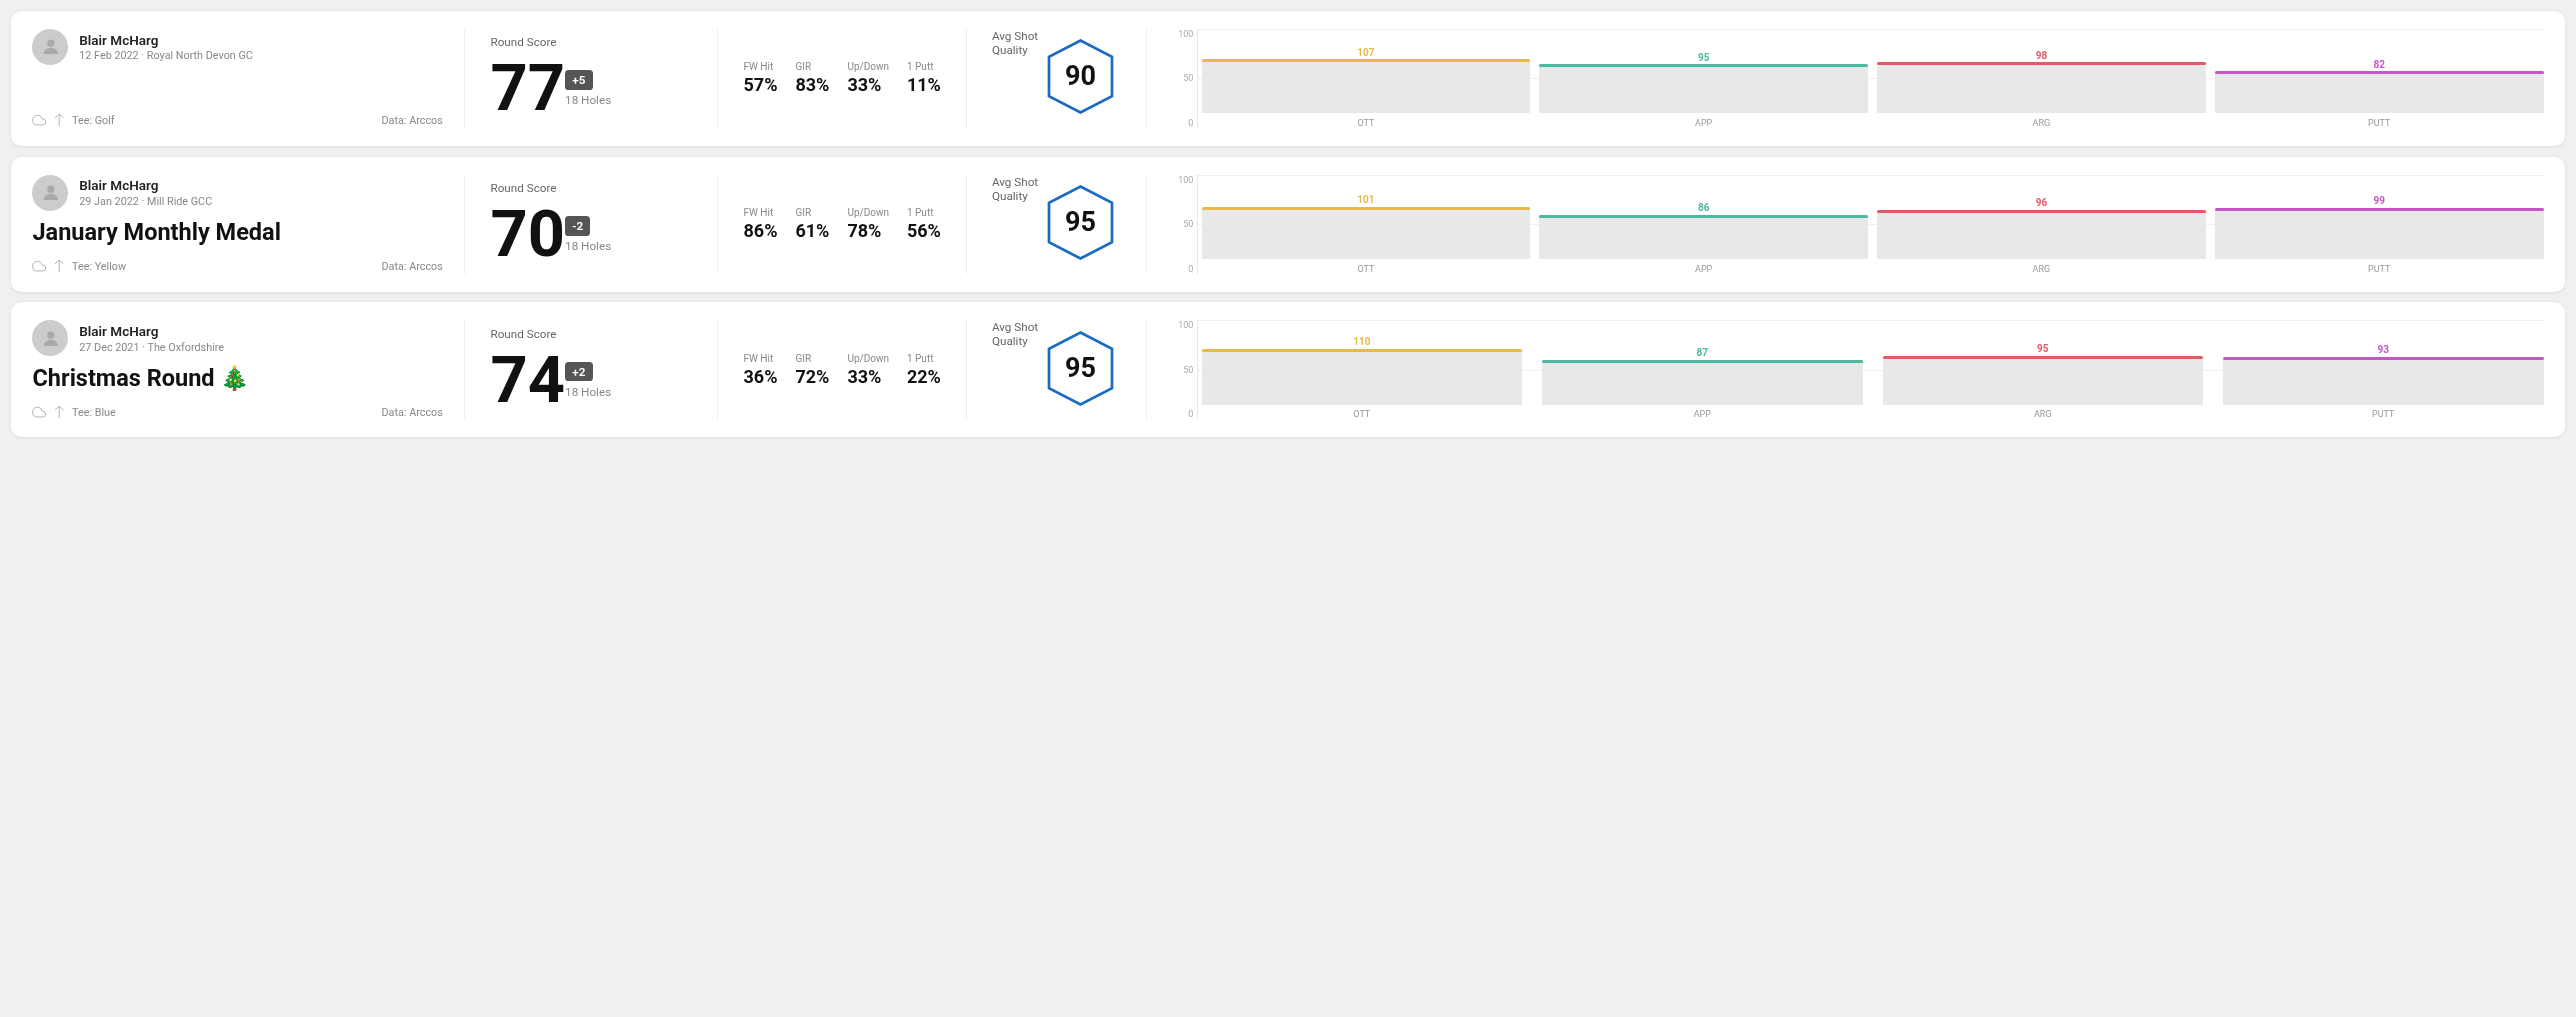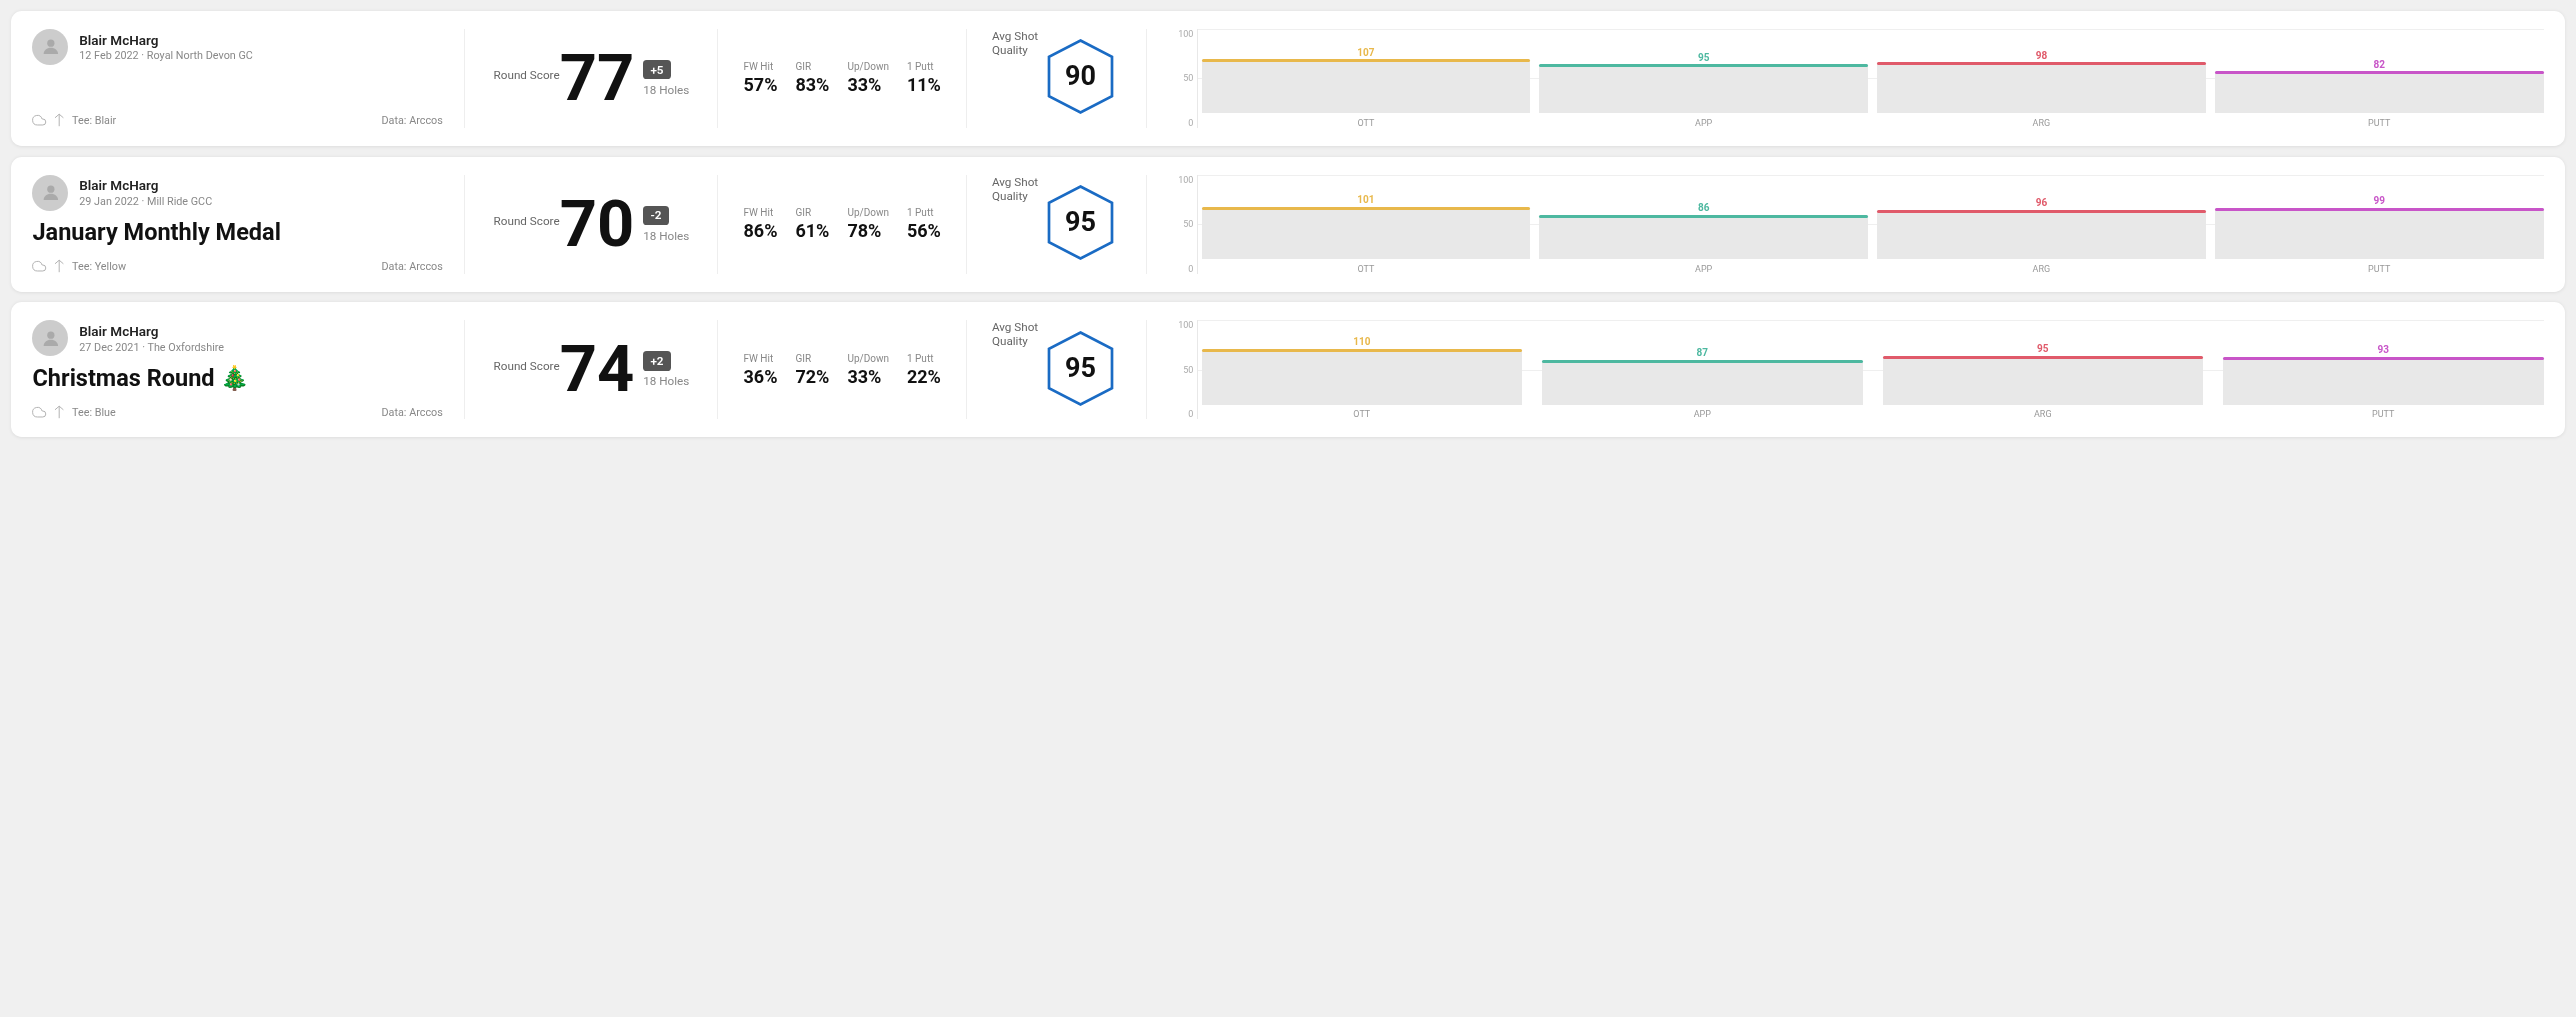--- a/index.html
+++ b/index.html
@@ -87,35 +87,33 @@
       display: flex;
       align-items: center;
       gap: 5.4px;
     }
 
     .middle-section {
       flex: 0 0 253px;
       padding: 0 25px;
       border-right: 0.9px solid #eee;
       display: flex;
-      flex-direction: row;
-      justify-content: center;
-      align-items: center;
+      flex-direction: column;
+      justify-content: center;
     }
 
     .section-label {
       font-size: 11.7px;
       color: #666;
       margin-bottom: 7.2px;
     }
 
     .score-row {
       display: flex;
       align-items: center;
-      gap: 9px;
     }
 
     .big-score {
       font-size: 65px;
       font-weight: 700;
       color: #111;
       line-height: 1;
     }
 
     .score-badge {
@@ -245,21 +243,21 @@
       </div>
       <div class="bottom-info">
         <div class="tee-info">
           <svg width="14.4" height="14.4" viewBox="0 0 24 24" fill="none" stroke="#aaa" stroke-width="1.5">
             <path d="M18 10h-1.26A8 8 0 1 0 9 20h9a5 5 0 0 0 0-10z"></path>
           </svg>
           <svg width="14.4" height="14.4" viewBox="0 0 24 24" fill="none" stroke="#aaa" stroke-width="1.5">
             <line x1="12" y1="2" x2="12" y2="22"></line>
             <polyline points="5 8 12 2 19 8"></polyline>
           </svg>
-          <span>Tee: Blair</span>
+          <span>Tee: Golf</span>
         </div>
         <div>Data: Arccos</div>
       </div>
     </div>
 
     <div class="middle-section">
       <div class="section-label">Round Score</div>
       <div class="score-row">
         <div class="big-score">77</div>
         <div>

